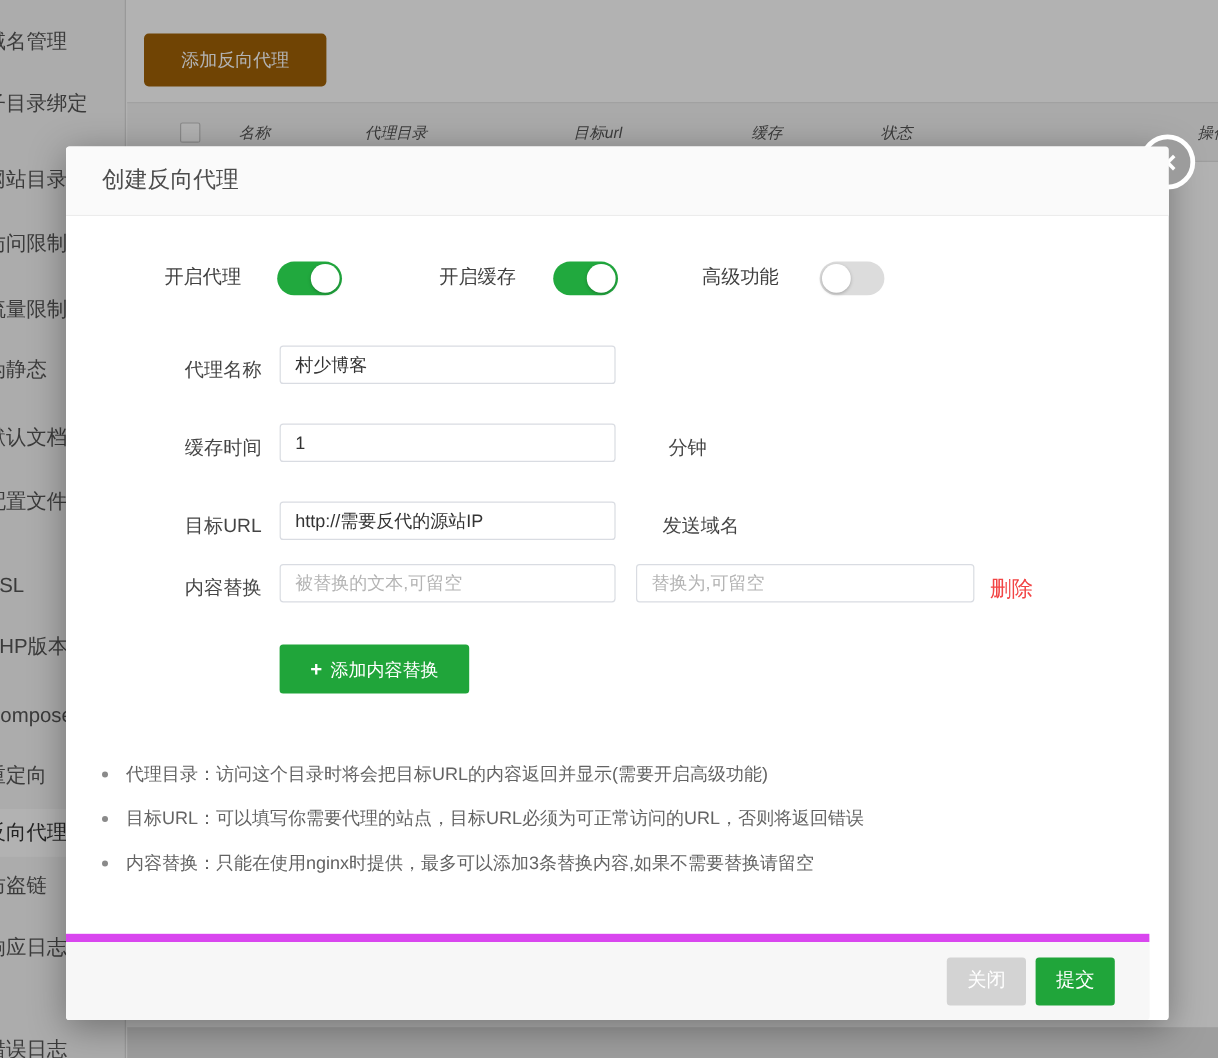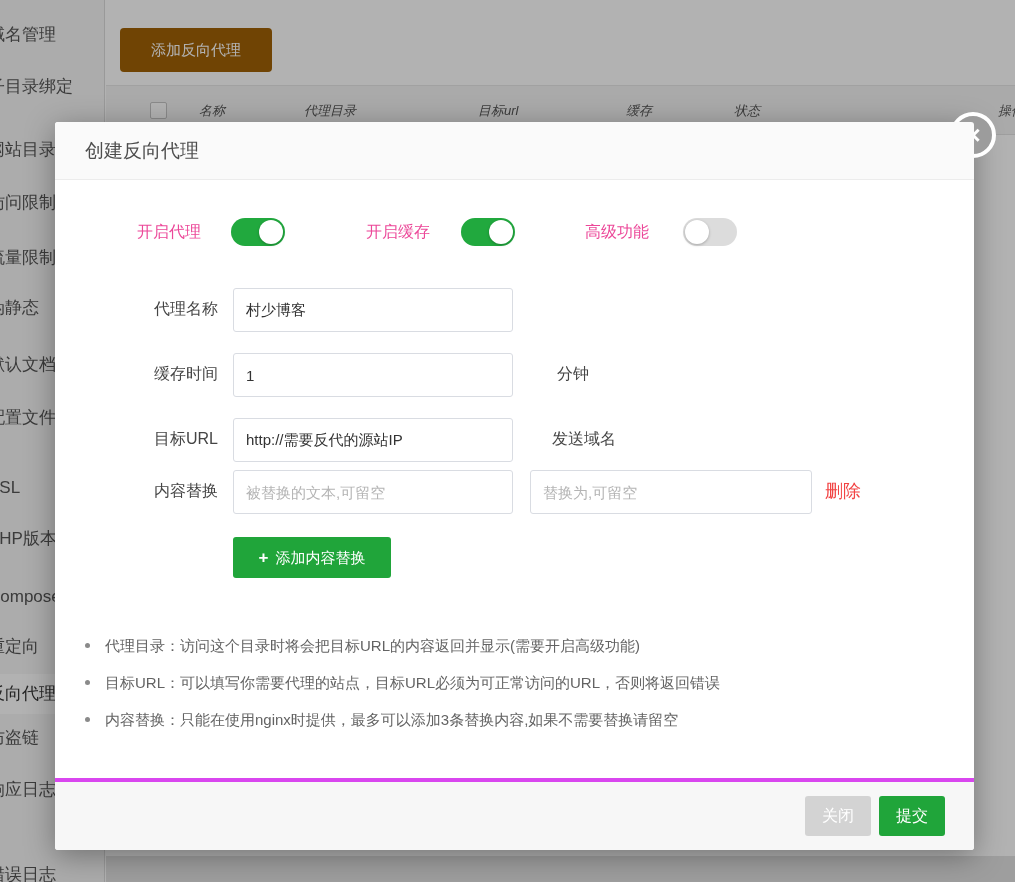--- a/index.html
+++ b/index.html
@@ -35,50 +35,50 @@
   
   #overlay { position:absolute; inset:0; z-index:5; background:rgba(0,0,0,0.30); }
 
   
   #modal { position:absolute; z-index:10; left:55px; top:122px; width:919px; height:728px; background:#fff; border-radius:3px; box-shadow:0 6px 30px rgba(0,0,0,0.35); }
   #modal-close { position:absolute; top:-10px; left:895px; width:46px; height:46px; border-radius:50%; background:#9c9c9c; border:4px solid #fff; color:#fff; font-size:26px; font-weight:bold; line-height:38px; text-align:center; cursor:pointer; }
   #modal-header { position:absolute; left:0; top:0; right:0; height:58px; background:#fafafa; border-bottom:1px solid #ececec; border-radius:3px 3px 0 0; }
   #modal-title { position:absolute; left:30px; top:0; line-height:58px; font-size:19px; color:#4d4d4d; }
 
   .m-label { position:absolute; font-size:16px; color:#454545; line-height:42px; white-space:nowrap; }
-  .t-label { position:absolute; font-size:16px; color:#ec4899; line-height:28px; white-space:nowrap; }
+  .t-label { position:absolute; font-size:16px; color:#404040; line-height:28px; white-space:nowrap; }
   .switch { position:absolute; width:54px; height:28px; border-radius:14px; background:#dcdcdc; cursor:pointer; transition:background .2s; }
   .switch .knob { position:absolute; top:2px; left:2px; width:24px; height:24px; border-radius:50%; background:#fff; box-shadow:0 1px 3px rgba(0,0,0,0.25); }
   .switch.on { background:#21a93e; }
   .switch.on .knob { left:28px; }
   #toggle-row { position:absolute; left:0; top:96px; right:0; height:28px; }
   #lbl-proxy{left:82px} #sw-proxy{left:176px}
   #lbl-cache{left:311px} #sw-cache{left:406px}
   #lbl-adv{left:530px} #sw-adv{left:628px}
 
-  .field-input { position:absolute; height:44px; border:1px solid #d9dce2; border-radius:3px; padding:3px 12px; font-size:15px; color:#333; font-family:inherit; background:#fff; }
+  .field-input { position:absolute; height:32px; border:1px solid #d9dce2; border-radius:3px; padding:3px 12px; font-size:15px; color:#333; font-family:inherit; background:#fff; }
   .field-input::placeholder { color:#b4b4b4; }
   #row-name{top:166px} #row-cachetime{top:231px} #row-target{top:296px} #row-replace{top:348px}
   .form-row { position:absolute; left:0; right:0; height:42px; }
   .fl { left:80px;margin-left:19px; }
   .in-main { left:178px; width:280px; }
   #send-domain-label { left:497px; }
   #send-domain-input { left:588px; width:280px; }
   #cache-suffix { left:502px; }
   #replace-to-input { left:475px; width:282px; }
   #delete-replace { position:absolute; left:770px; line-height:42px; font-size:18px; color:#f24444; cursor:pointer; text-decoration:none; }
 
   #add-replace-btn { position:absolute; left:178px; top:415px; width:158px; height:41px; background:#20a53a; border:none; border-radius:3px; color:#fff; font-size:15px; font-family:inherit; cursor:pointer; }
   #add-replace-btn .plus { font-weight:bold; font-size:17px; margin-right:7px; }
 
   #notes { position:absolute; left:50px; top:505px; right:30px; list-style:none; }
   .note { position:relative; height:37px; line-height:37px; font-size:15px; color:#636363; white-space:nowrap; }
   .note::before { content:""; position:absolute; left:-20px; top:16px; width:5px; height:5px; border-radius:50%; background:#8a8a8a; }
 
-  #modal-footer { position:absolute; left:0; right:0; bottom:0; height:72px; background:#f7f7f7; border-top:4px solid #d946ef; border-radius:0 0 3px 3px; display:flex; justify-content:flex-end; align-items:center; padding-right:29px; gap:8px; }
+  #modal-footer { position:absolute; left:0; right:16px; bottom:0; height:72px; background:#f7f7f7; border-top:7px solid #d946ef; border-radius:0 0 3px 3px; display:flex; justify-content:flex-end; align-items:center; padding-right:29px; gap:8px; }
   .ft-btn { height:40px; padding:0 17px; border:none; border-radius:3px; font-size:16px; font-family:inherit; cursor:pointer; }
   #btn-close { background:#d3d3d3; color:#fff; }
   #btn-submit { background:#20a53a; color:#fff; }
 </style>
 </head>
 <body>
 
 <div id="stage">
 
   <div id="bg-page">

